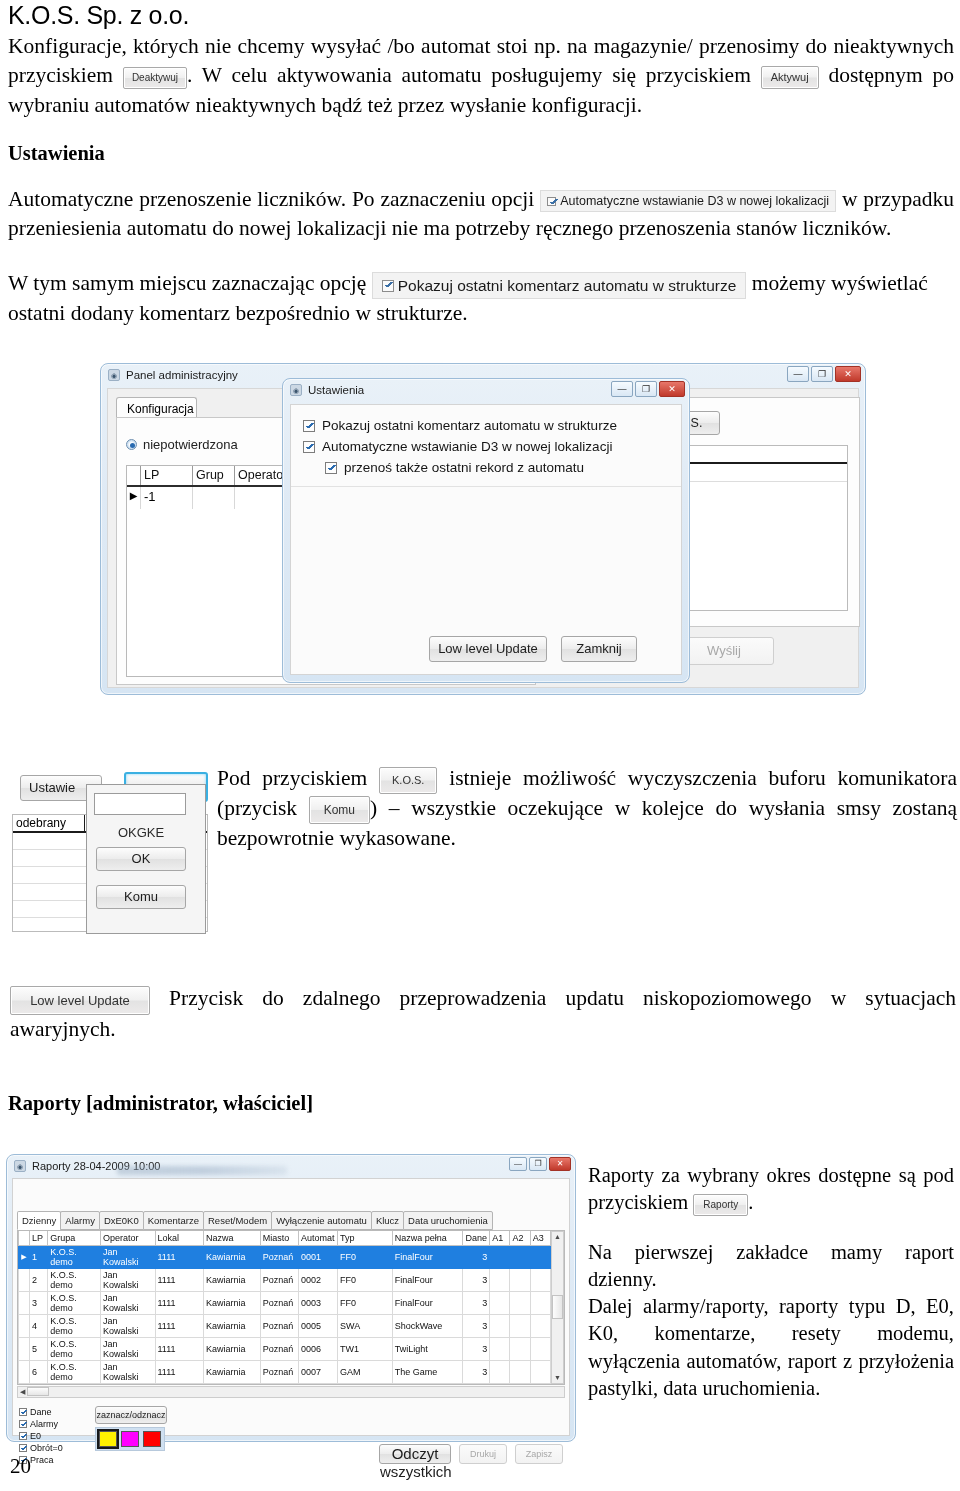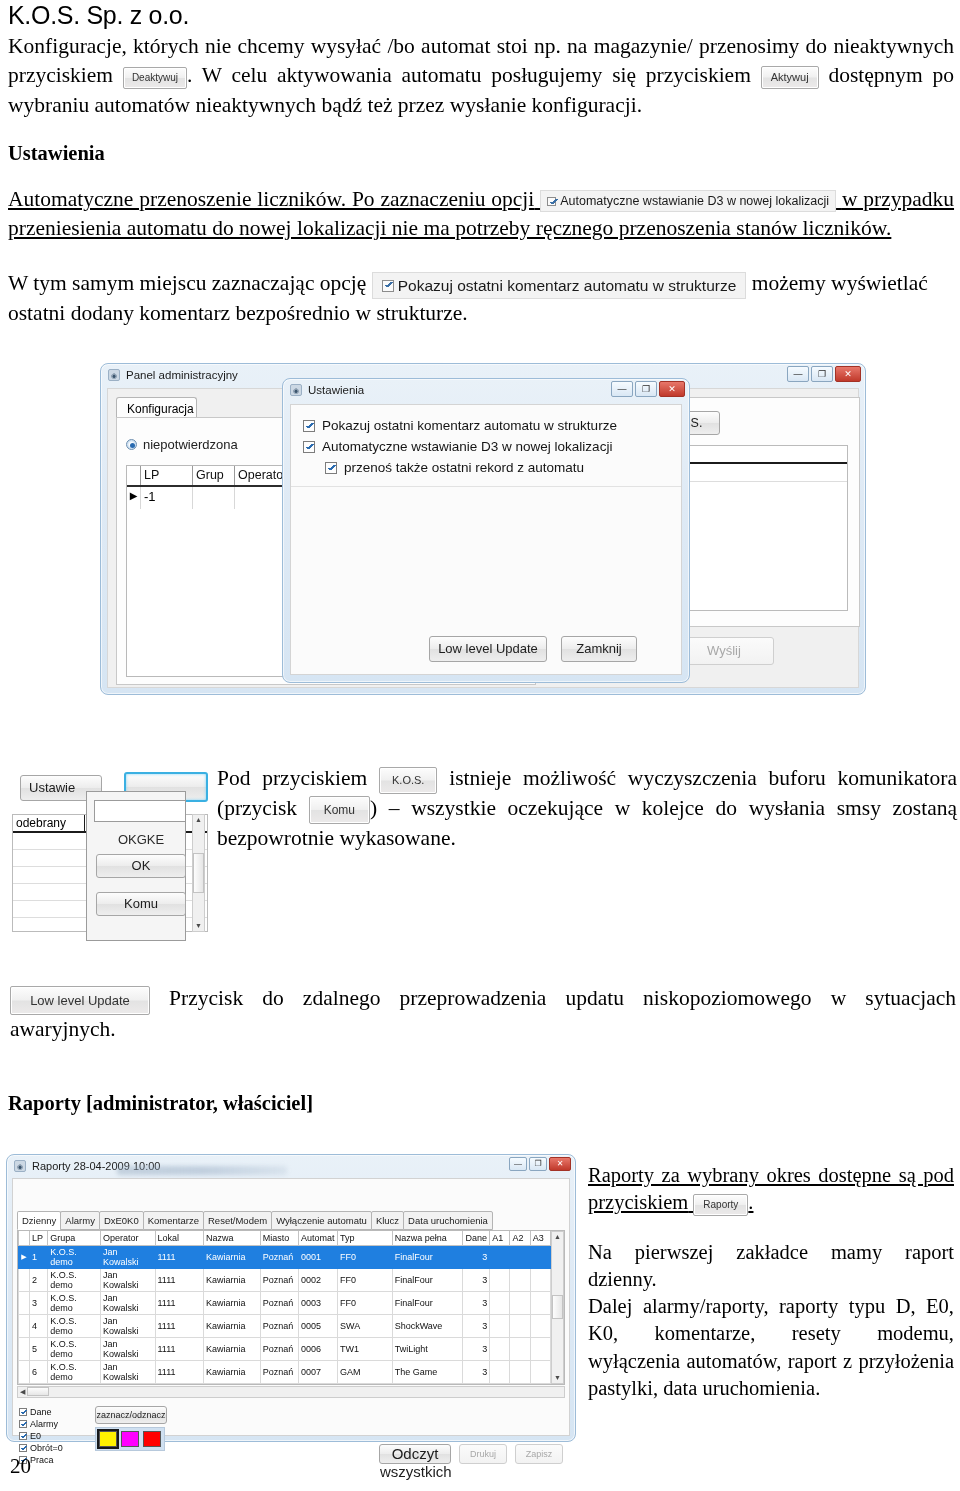--- a/index.html
+++ b/index.html
@@ -253,21 +253,21 @@
 
   <p class="para" style="margin-top:4px;">
     <span>Konfiguracje, których nie chcemy wysyłać /bo automat stoi np. na magazynie/ przenosimy do nieaktywnych przyciskiem</span>
     <span class="chip chip-deaktywuj">Deaktywuj</span><span>. W celu aktywowania automatu posługujemy się przyciskiem</span>
     <span class="chip chip-aktywuj">Aktywuj</span>
     <span>dostępnym po wybraniu automatów nieaktywnych bądź też przez wysłanie konfiguracji.</span>
   </p>
 
   <h3 class="sect">Ustawienia</h3>
 
-  <p class="para" style="margin-top:0;text-decoration:underline;">
+  <p class="para" style="margin-top:0;">
     <span>Automatyczne przenoszenie liczników. Po zaznaczeniu opcji</span>
     <span class="cbchip cbchip-small"><span class="bx"></span><span>Automatyczne wstawianie D3 w nowej lokalizacji</span></span>
     <span>w przypadku przeniesienia automatu do nowej lokalizacji nie ma potrzeby ręcznego przenoszenia stanów liczników.</span>
   </p>
 
   <p class="para nojust" style="margin-top:26px;">
     <span>W tym samym miejscu zaznaczając opcję</span>
     <span class="cbchip cbchip-big"><span class="bx"></span><span>Pokazuj ostatni komentarz automatu w strukturze</span></span>
     <span>możemy wyświetlać ostatni dodany komentarz bezpośrednio w strukturze.</span>
   </p>
@@ -387,21 +387,21 @@
       <div style="height:17px; border-bottom:1px solid #ddd;"></div>
       <div style="height:17px; border-bottom:1px solid #ddd;"></div>
     </div>
 
     <div class="scrollv" style="position:absolute; left:186px; top:52px; height:118px;">
       <span class="arr">▲</span>
       <span class="thumb"></span>
       <span class="arr">▼</span>
     </div>
 
-    <div style="position:absolute; left:80px; top:22px; width:100px; height:150px; background:#f5f5f5; border:1px solid #9b9b9b;margin-top:7px;">
+    <div style="position:absolute; left:80px; top:22px; width:120px; height:150px; background:#f5f5f5; border:1px solid #9b9b9b;">
       <input type="text" class="" value="" style="position: absolute; left: 7px; top: 8px; width: 92px; height: 22px; border: 1px solid rgb(155, 155, 155); background: rgb(255, 255, 255); font-family: &quot;Liberation Sans&quot;, sans-serif; font-size: 11px;">
       <div style="position:absolute; left:0; top:40px; width:108px; text-align:center; font-family:'Liberation Sans',sans-serif; font-size:13px; color:#2b2b2b;">OKGKE</div>
       <div class="btnwin" style="position:absolute; left:9px; top:62px; width:90px; height:24px; font-size:13px; line-height:22px;">OK</div>
       <div class="btnwin" style="position:absolute; left:9px; top:100px; width:90px; height:24px; font-size:13px; line-height:22px;">Komu</div>
     </div>
   </div>
 
   <p class="para" style="position:absolute; left:215px; top:762px; width:740px;">
     <span>Pod przyciskiem</span>
     <span class="chip chip-kos">K.O.S.</span>
@@ -616,21 +616,21 @@
             <div class="btnwin" style="width:72px; height:20px; font-size:15px; line-height:18px;">Odczyt wszystkich</div>
             <div class="btnwin disabled" style="width:48px; height:20px; font-size:9px; line-height:18px;">Drukuj</div>
             <div class="btnwin disabled" style="width:48px; height:20px; font-size:9px; line-height:18px;">Zapisz</div>
           </div>
         </div>
       </div>
     </div>
   </div>
 
   <div style="position:absolute; left:588px; top:1160px; width:366px;">
-    <p class="para" style="margin:0; font-size:20.5px; line-height:1.33;text-decoration:underline;">
+    <p class="para" style="margin:0; font-size:20.5px; line-height:1.33;">
       <span>Raporty za wybrany okres dostępne są pod przyciskiem</span>
       <span class="chip chip-raporty">Raporty</span><span>.</span>
     </p>
     <p class="para" style="margin:22px 0 0 0; font-size:20.5px; line-height:1.33;">Na pierwszej zakładce mamy raport dzienny.</p>
     <p class="para" style="margin:0; font-size:20.5px; line-height:1.33;">Dalej alarmy/raporty, raporty typu D, E0, K0, komentarze, resety modemu, wyłączenia automatów, raport z przyłożenia pastylki, data uruchomienia.</p>
   </div>
 
   <div class="page-num">20</div>
 
 </div>

